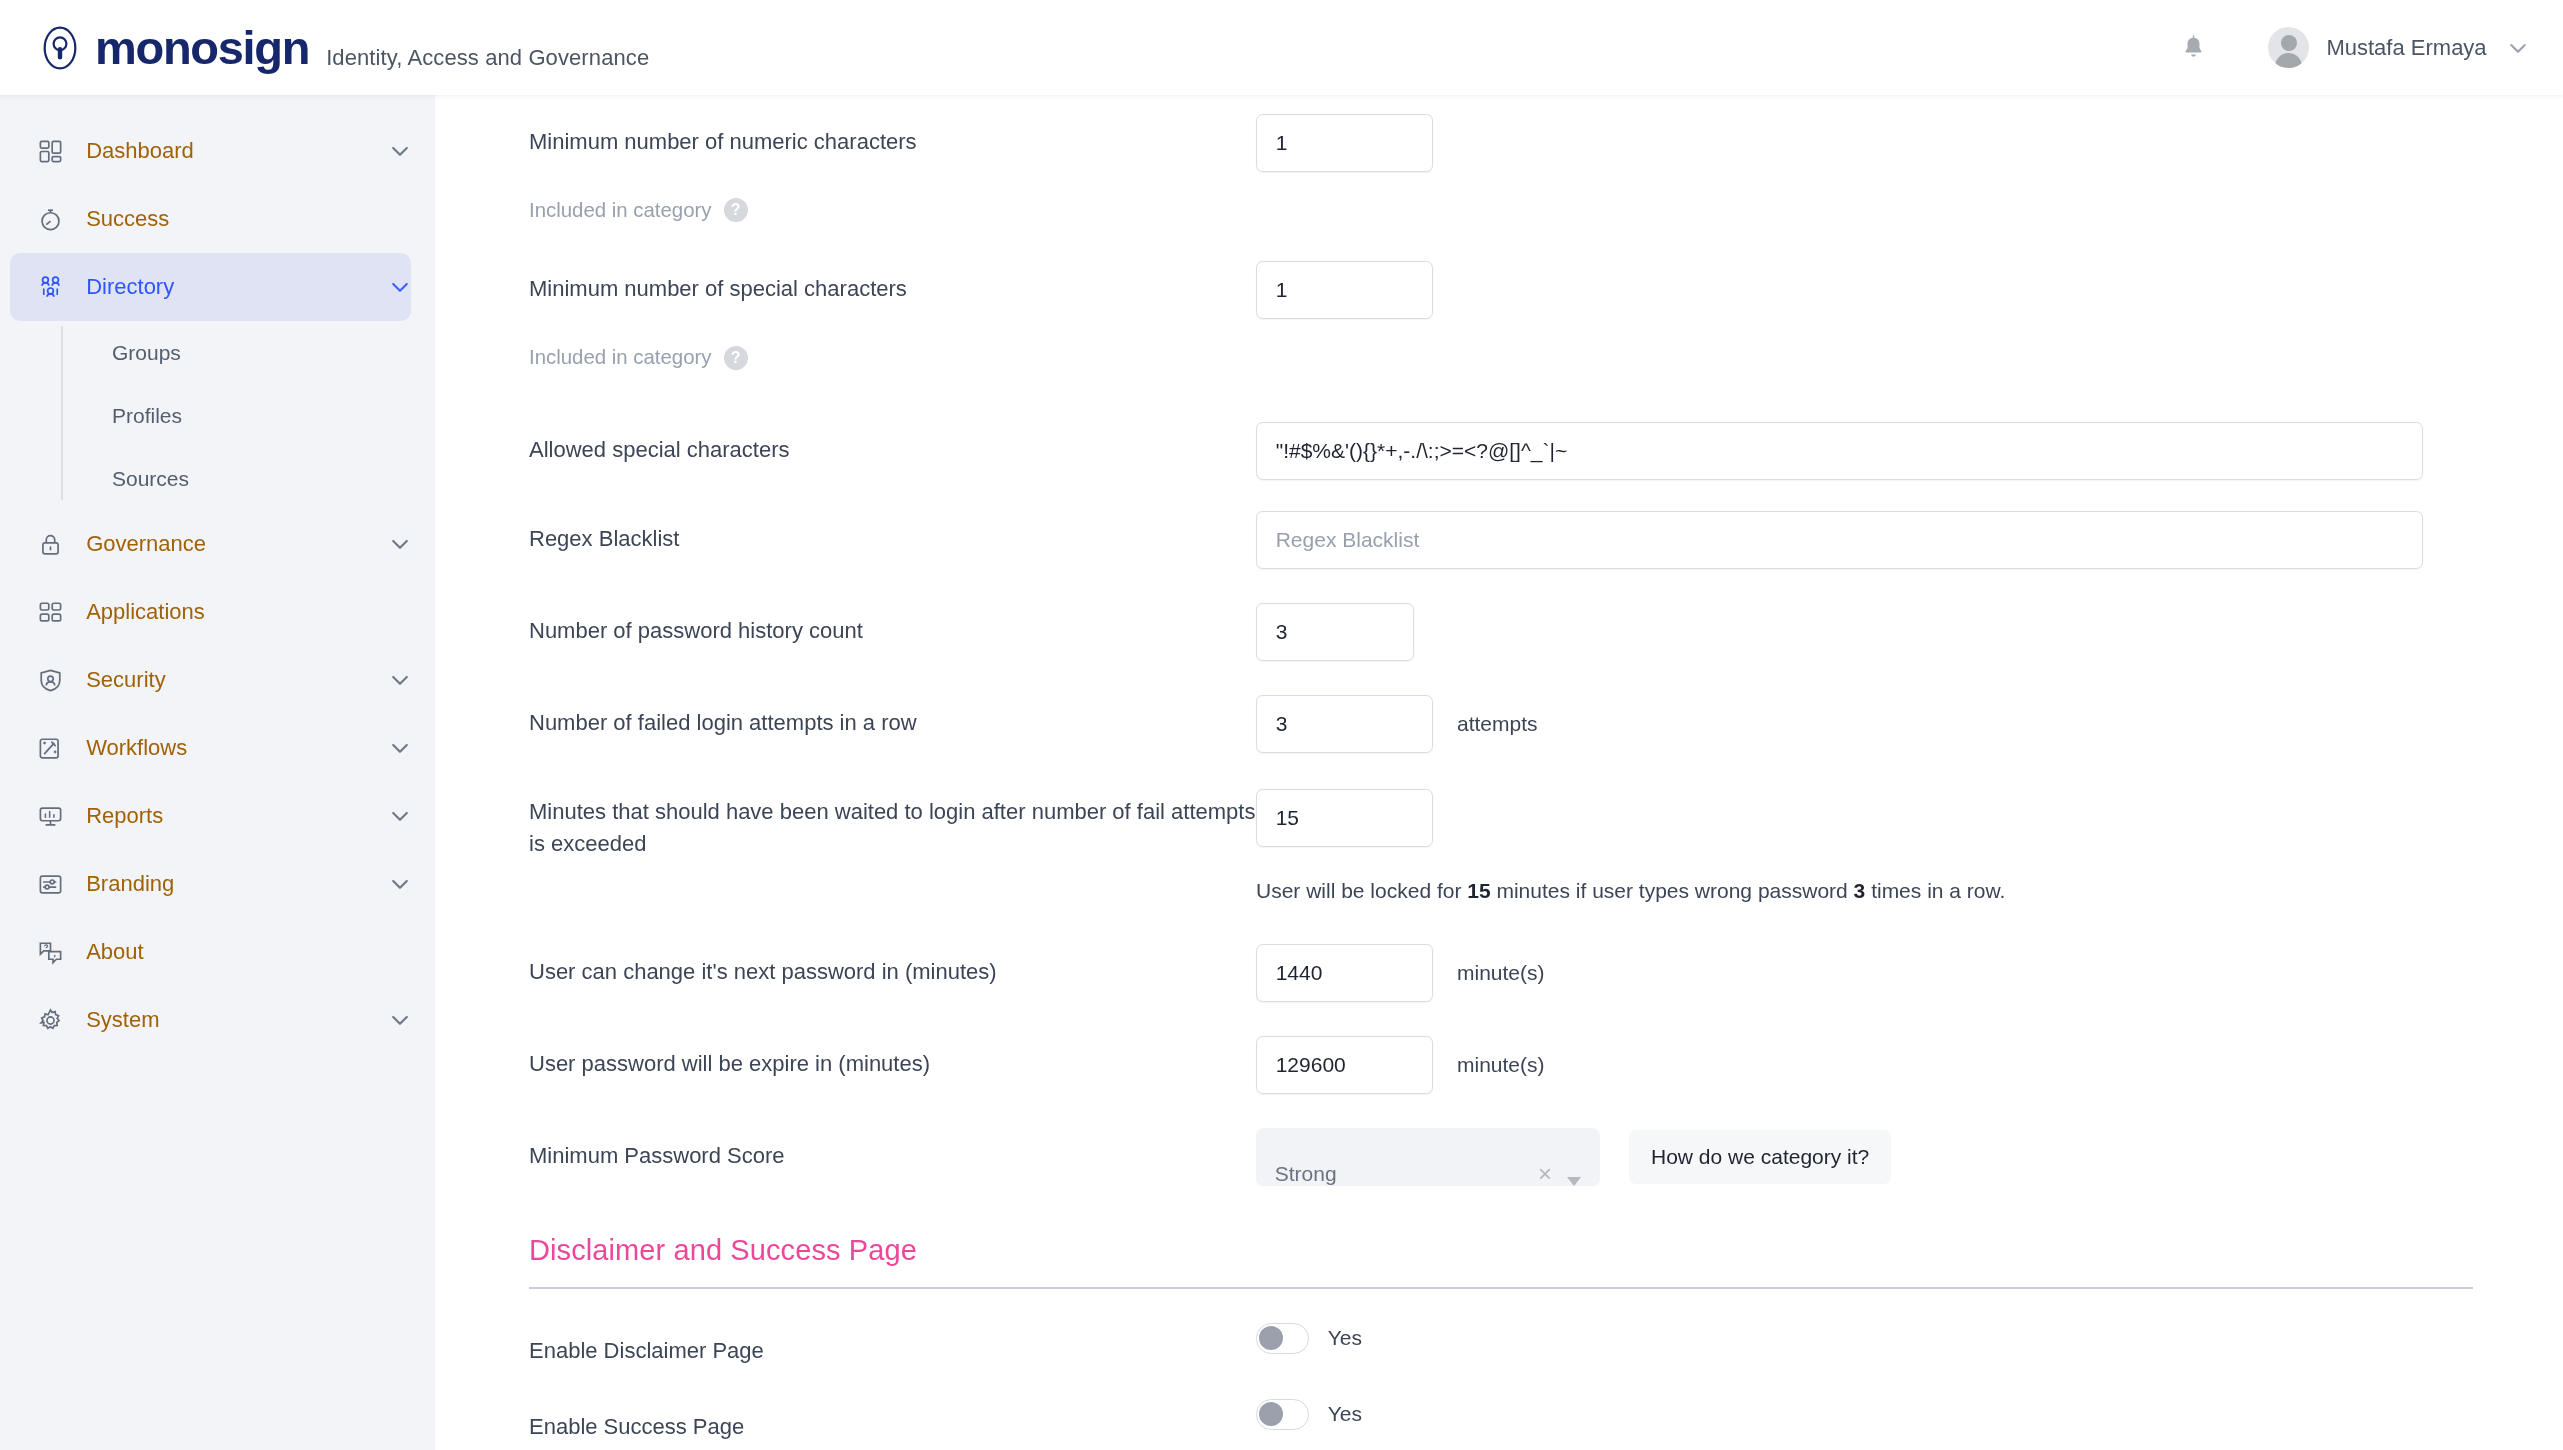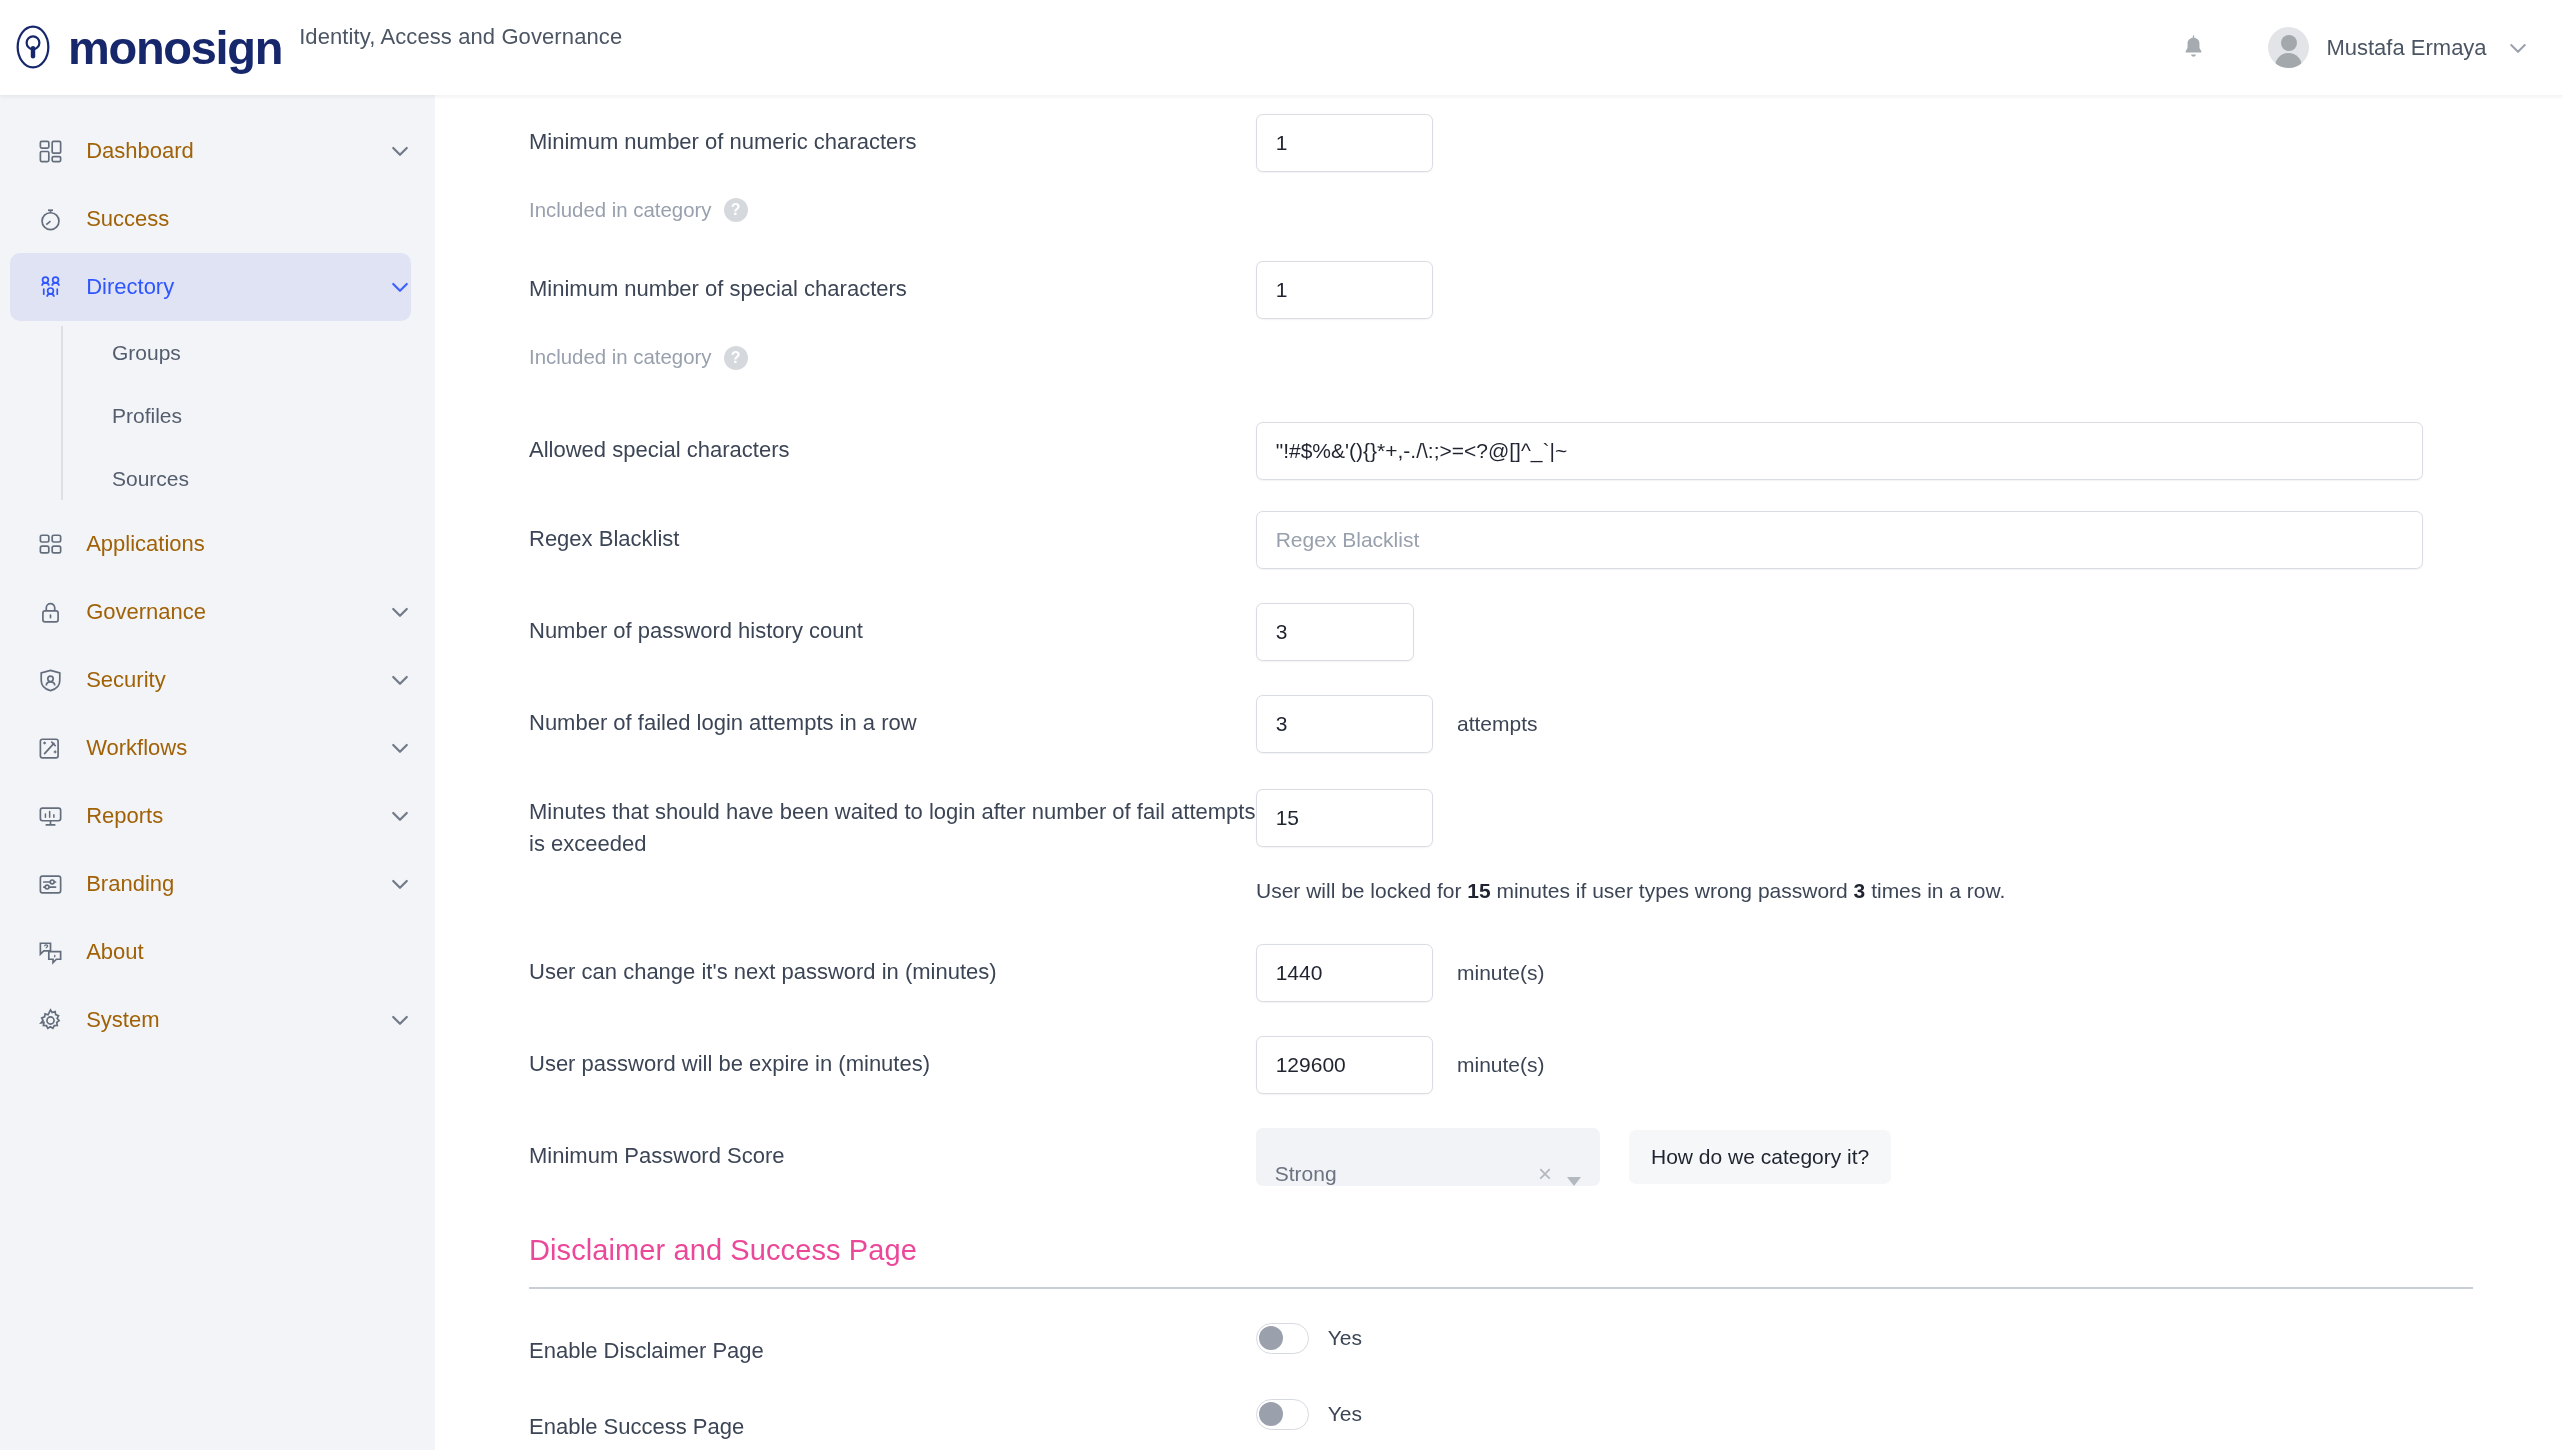--- a/index.html
+++ b/index.html
@@ -13,21 +13,21 @@
   .app { position: relative; width: 2563px; height: 1451px; background: #fff; }
 
   
   .header {
     position: absolute; top: 0; left: 0; width: 2563px; height: 95px;
     background: #ffffff;
     display: flex; align-items: center;
     box-shadow: 0 1.7px 4.3px rgba(17,24,39,0.07);
     z-index: 10;
   }
-  .brand { display: flex; align-items: flex-start; padding-left: 10px; }
+  .brand { display: flex; align-items: flex-end; padding-left: 37px; }
   .brand-mark { width: 46px; height: 46px; flex: 0 0 46px; }
   .brand-word {
     font-size: 47px; font-weight: bold; color: #17276b;
     letter-spacing: -1.3px; margin-left: 12px; line-height: 1;
   }
   .brand-tag {
     font-size: 22px; color: #4b5563; margin-left: 17px; letter-spacing: 0.1px;
   }
   .header-right {
     margin-left: auto; display: flex; align-items: center; padding-right: 34px; gap: 0;
@@ -250,43 +250,43 @@
         <span>Profiles</span>
       </div>
       <div class="subnav-item">
         <span>Sources</span>
       </div>
     </div>
 
     <div class="nav-item">
       <span class="nav-ico">
         <svg viewBox="0 0 32 32" width="27" height="27" fill="none" stroke="#646d7c" stroke-width="2">
+          <rect x="7" y="14" width="18" height="13" rx="2.5"></rect>
+          <path d="M11 14v-3.5a5 5 0 0 1 10 0V14"></path>
+          <path d="M16 19v3" stroke-linecap="round"></path>
+        </svg>
+      </span>
+      <span class="nav-label">Governance</span>
+      <span class="nav-caret">
+        <svg viewBox="0 0 26 26" width="22" height="22">
+            <path d="M5 9.5 L13 17.5 L21 9.5" fill="none" stroke="#646d7c" stroke-width="2.6" stroke-linecap="round" stroke-linejoin="round"></path>
+          </svg>
+      </span>
+    </div>
+
+    <div class="nav-item">
+      <span class="nav-ico">
+        <svg viewBox="0 0 32 32" width="27" height="27" fill="none" stroke="#646d7c" stroke-width="2">
           <rect x="4" y="5" width="10" height="8" rx="2"></rect>
             <rect x="18" y="5" width="10" height="8" rx="2"></rect>
           <rect x="4" y="18" width="10" height="8" rx="2"></rect>
             <rect x="18" y="18" width="10" height="8" rx="2"></rect>
         </svg>
       </span>
       <span class="nav-label">Applications</span>
-    </div>
-
-    <div class="nav-item">
-      <span class="nav-ico">
-        <svg viewBox="0 0 32 32" width="27" height="27" fill="none" stroke="#646d7c" stroke-width="2">
-          <rect x="7" y="14" width="18" height="13" rx="2.5"></rect>
-          <path d="M11 14v-3.5a5 5 0 0 1 10 0V14"></path>
-          <path d="M16 19v3" stroke-linecap="round"></path>
-        </svg>
-      </span>
-      <span class="nav-label">Governance</span>
-      <span class="nav-caret">
-        <svg viewBox="0 0 26 26" width="22" height="22">
-            <path d="M5 9.5 L13 17.5 L21 9.5" fill="none" stroke="#646d7c" stroke-width="2.6" stroke-linecap="round" stroke-linejoin="round"></path>
-          </svg>
-      </span>
     </div>
 
     <div class="nav-item">
       <span class="nav-ico">
         <svg viewBox="0 0 32 32" width="27" height="27" fill="none" stroke="#646d7c" stroke-width="2">
           <path d="M16 4 L27 7v9c0 7-5 10.5-11 12C10 26.5 5 23 5 16V7z"></path>
           <circle cx="16" cy="14" r="3.2"></circle>
           <path d="M11 22c0-2.8 2.2-4.4 5-4.4s5 1.6 5 4.4"></path>
         </svg>
       </span>

